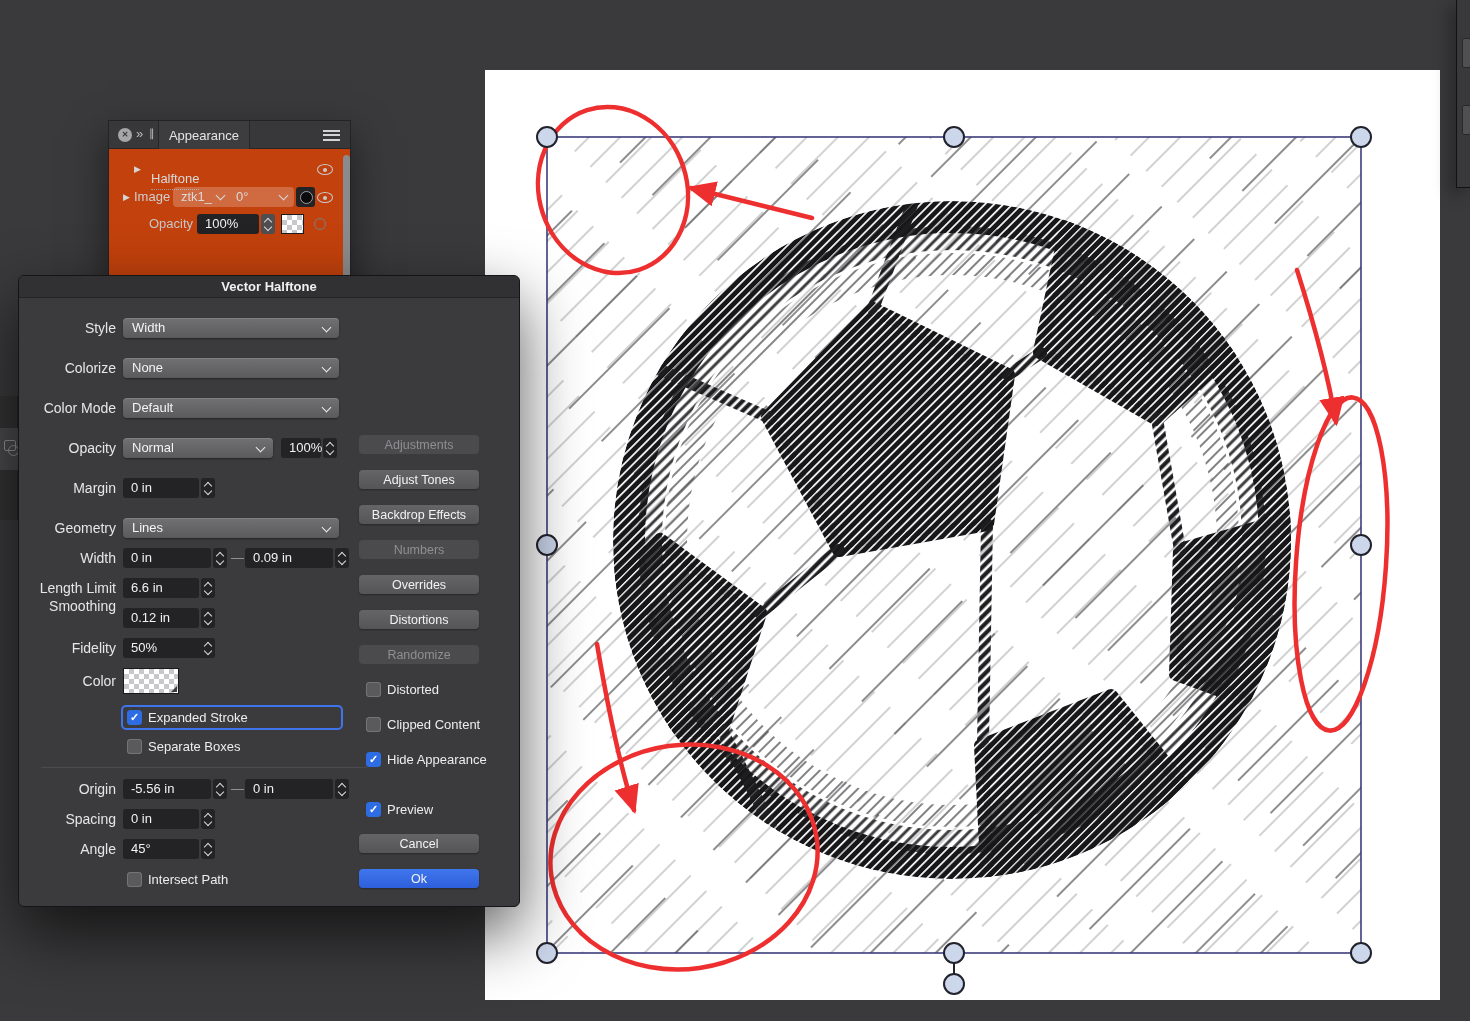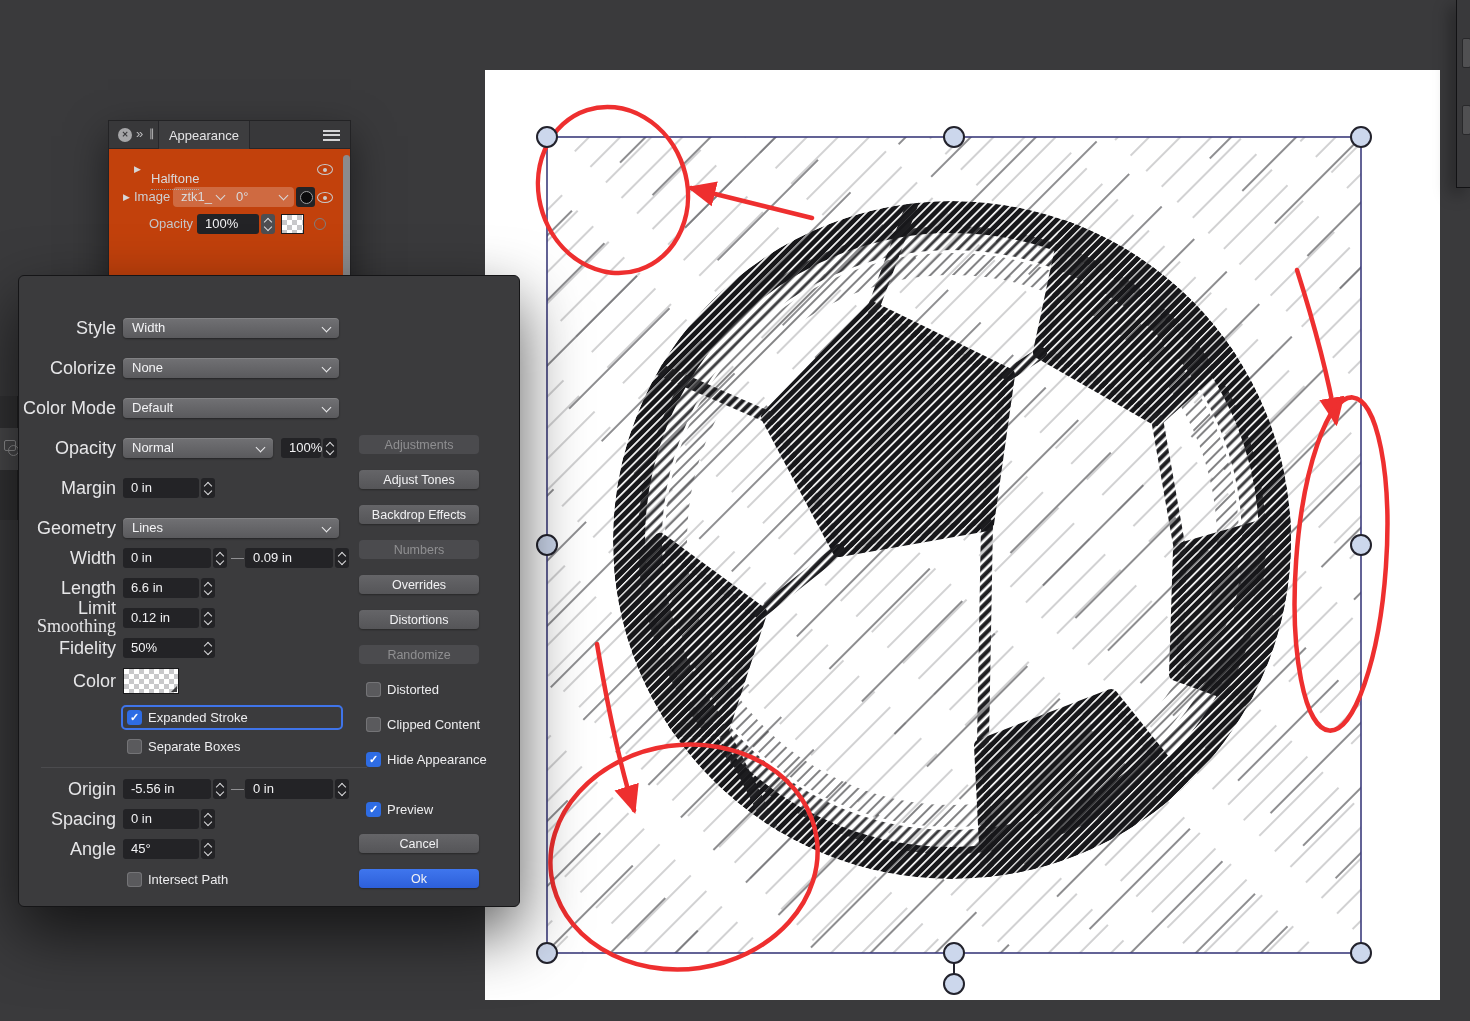--- a/index.html
+++ b/index.html
@@ -69,21 +69,21 @@
   .ap-swatch { position:absolute; left:172px; top:0; width:23px; height:20px; border:1px solid #1c1c1e; }
   .ap-ring { position:absolute; left:205px; top:4px; width:12px; height:12px; border:1.5px solid #7f7f81; border-radius:50%; }
   .ap-scrollbar { position:absolute; left:234px; top:34px; width:7px; height:158px; background:#8b8b8d; border-radius:4px; }
 
   
   #dialog { position:absolute; left:18px; top:275px; width:502px; height:632px; background:#3b3b3d;
     border:1px solid #151517; border-radius:6px; box-shadow:0 26px 64px rgba(0,0,0,.65); z-index:10; }
   .dlg-titlebar { position:absolute; left:0; top:0; width:100%; height:22px; background:#313134;
     border-bottom:1px solid #242427; border-radius:6px 6px 0 0; display:flex; align-items:center; justify-content:center; }
   .dlg-title { color:#f0f0f2; font-size:13px; font-weight:bold; }
-  .lbl { position:absolute; left:0; width:97px; text-align:right; color:#e6e6e8; font-size:18px; line-height:20px; }
+  .lbl { position:absolute; left:0; width:97px; text-align:right; color:#e6e6e8; font-size:14px; line-height:20px; }
   .dd { position:absolute; left:104px; height:20px; border-radius:4px; background:linear-gradient(#717174,#5a5a5d);
     color:#f4f4f6; font-size:13px; line-height:20px; padding-left:9px;
     box-shadow:0 1px 2px rgba(0,0,0,.4), inset 0 1px 0 rgba(255,255,255,.12); }
   .dd::after { content:""; position:absolute; right:9px; top:5.5px; width:6px; height:6px;
     border-right:1.8px solid #ececee; border-bottom:1.8px solid #ececee; transform:rotate(45deg); }
   .w216 { width:216px; } .w150 { width:150px; }
   .dash { position:absolute; color:#9b9b9d; font-size:13px; line-height:20px; }
   .btn { position:absolute; left:340px; width:120px; height:19px; border-radius:4px;
     background:linear-gradient(#656568,#555558); color:#f2f2f4; font-size:12.5px;
     display:flex; align-items:center; justify-content:center; box-shadow:0 1px 2px rgba(0,0,0,.35); }
@@ -233,20 +233,23 @@
       <span class="fld" style="left:88px; width:62px;">100%</span>
       <span class="stp lt" style="left:152px;"></span>
       <span class="ap-swatch checker"></span>
       <span class="ap-ring"></span>
     </div>
 
     <div class="ap-scrollbar"></div>
   </div>
 
   <div id="dialog">
+    <div class="dlg-titlebar">
+      <span class="dlg-title">Vector Halftone</span>
+    </div>
 
     <span class="lbl" style="top:42px;">Style</span>
     <div class="dd w216" style="top:42px;"><span>Width</span></div>
 
     <span class="lbl" style="top:82px;">Colorize</span>
     <div class="dd w216" style="top:82px;"><span>None</span></div>
 
     <span class="lbl" style="top:122px;">Color Mode</span>
     <div class="dd w216" style="top:122px;"><span>Default</span></div>
 
@@ -266,21 +269,21 @@
     <span class="fld" style="left:104px; top:272px; width:88px;">0 in</span>
     <span class="stp" style="left:194px; top:272px;"></span>
     <span class="dash" style="left:212px; top:272px;">—</span>
     <span class="fld" style="left:226px; top:272px; width:88px;">0.09 in</span>
     <span class="stp" style="left:316px; top:272px;"></span>
 
     <span class="lbl" style="top:302px;">Length Limit</span>
     <span class="fld" style="left:104px; top:302px; width:76px;">6.6 in</span>
     <span class="stp" style="left:182px; top:302px;"></span>
 
-    <span class="lbl" style="top:340px;font-family:Liberation Serif, serif;">Smoothing</span>
+    <span class="lbl" style="top:320px;">Smoothing</span>
     <span class="fld" style="left:104px; top:332px; width:76px;">0.12 in</span>
     <span class="stp" style="left:182px; top:332px;"></span>
 
     <span class="lbl" style="top:362px;">Fidelity</span>
     <span class="fld" style="left:104px; top:362px; width:88px;">50%</span>
     <span class="stp" style="left:182px; top:362px;"></span>
 
     <span class="lbl" style="top:395px;">Color</span>
     <span class="dlg-swatch checker"></span>
 

